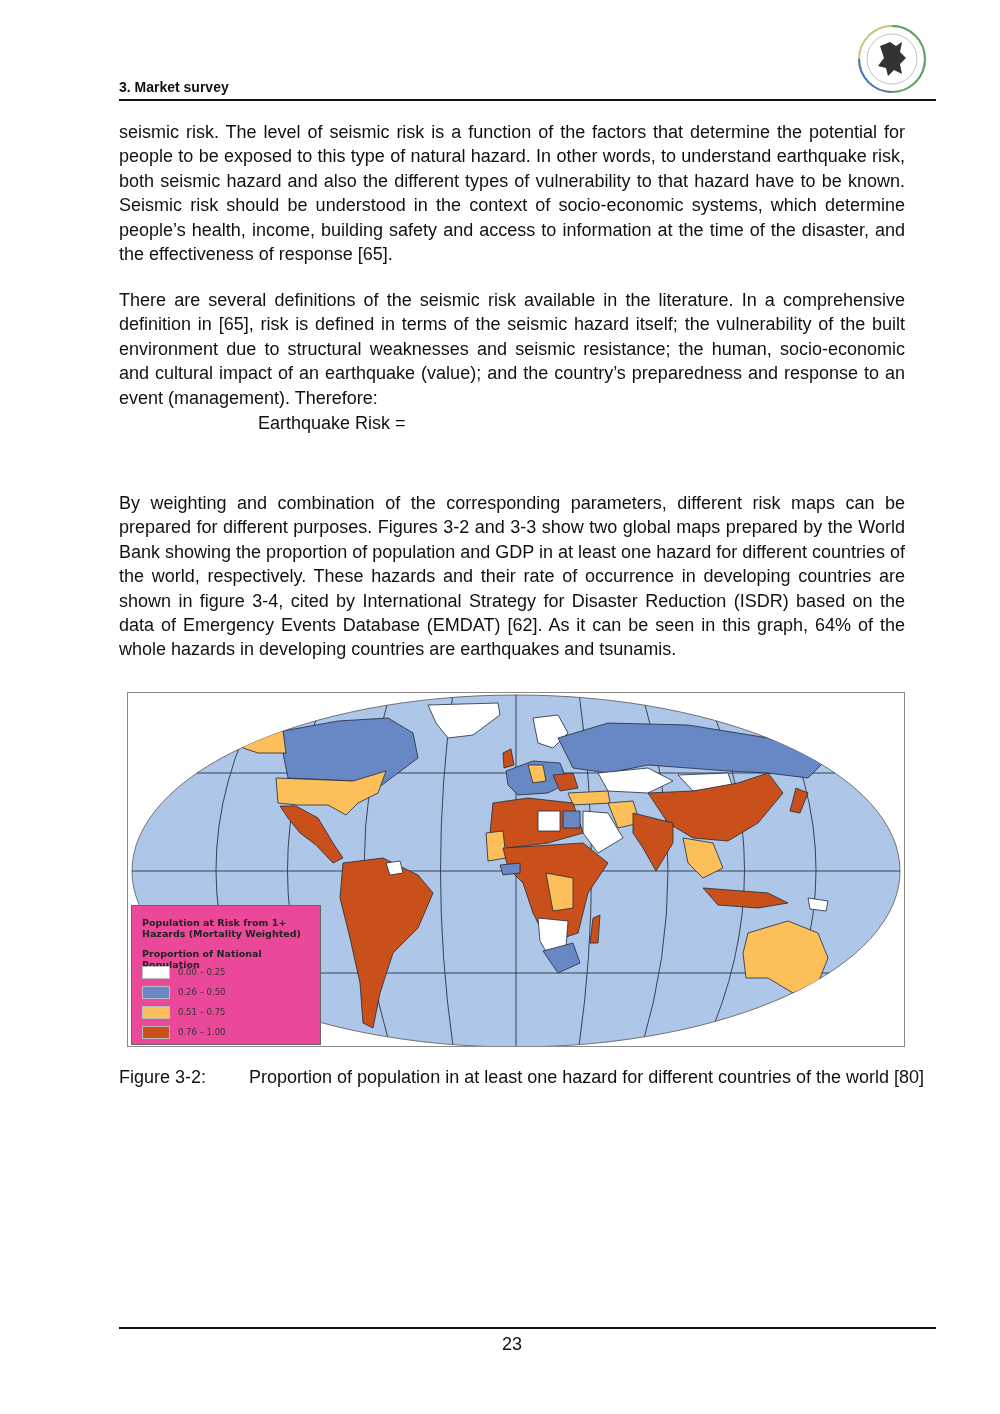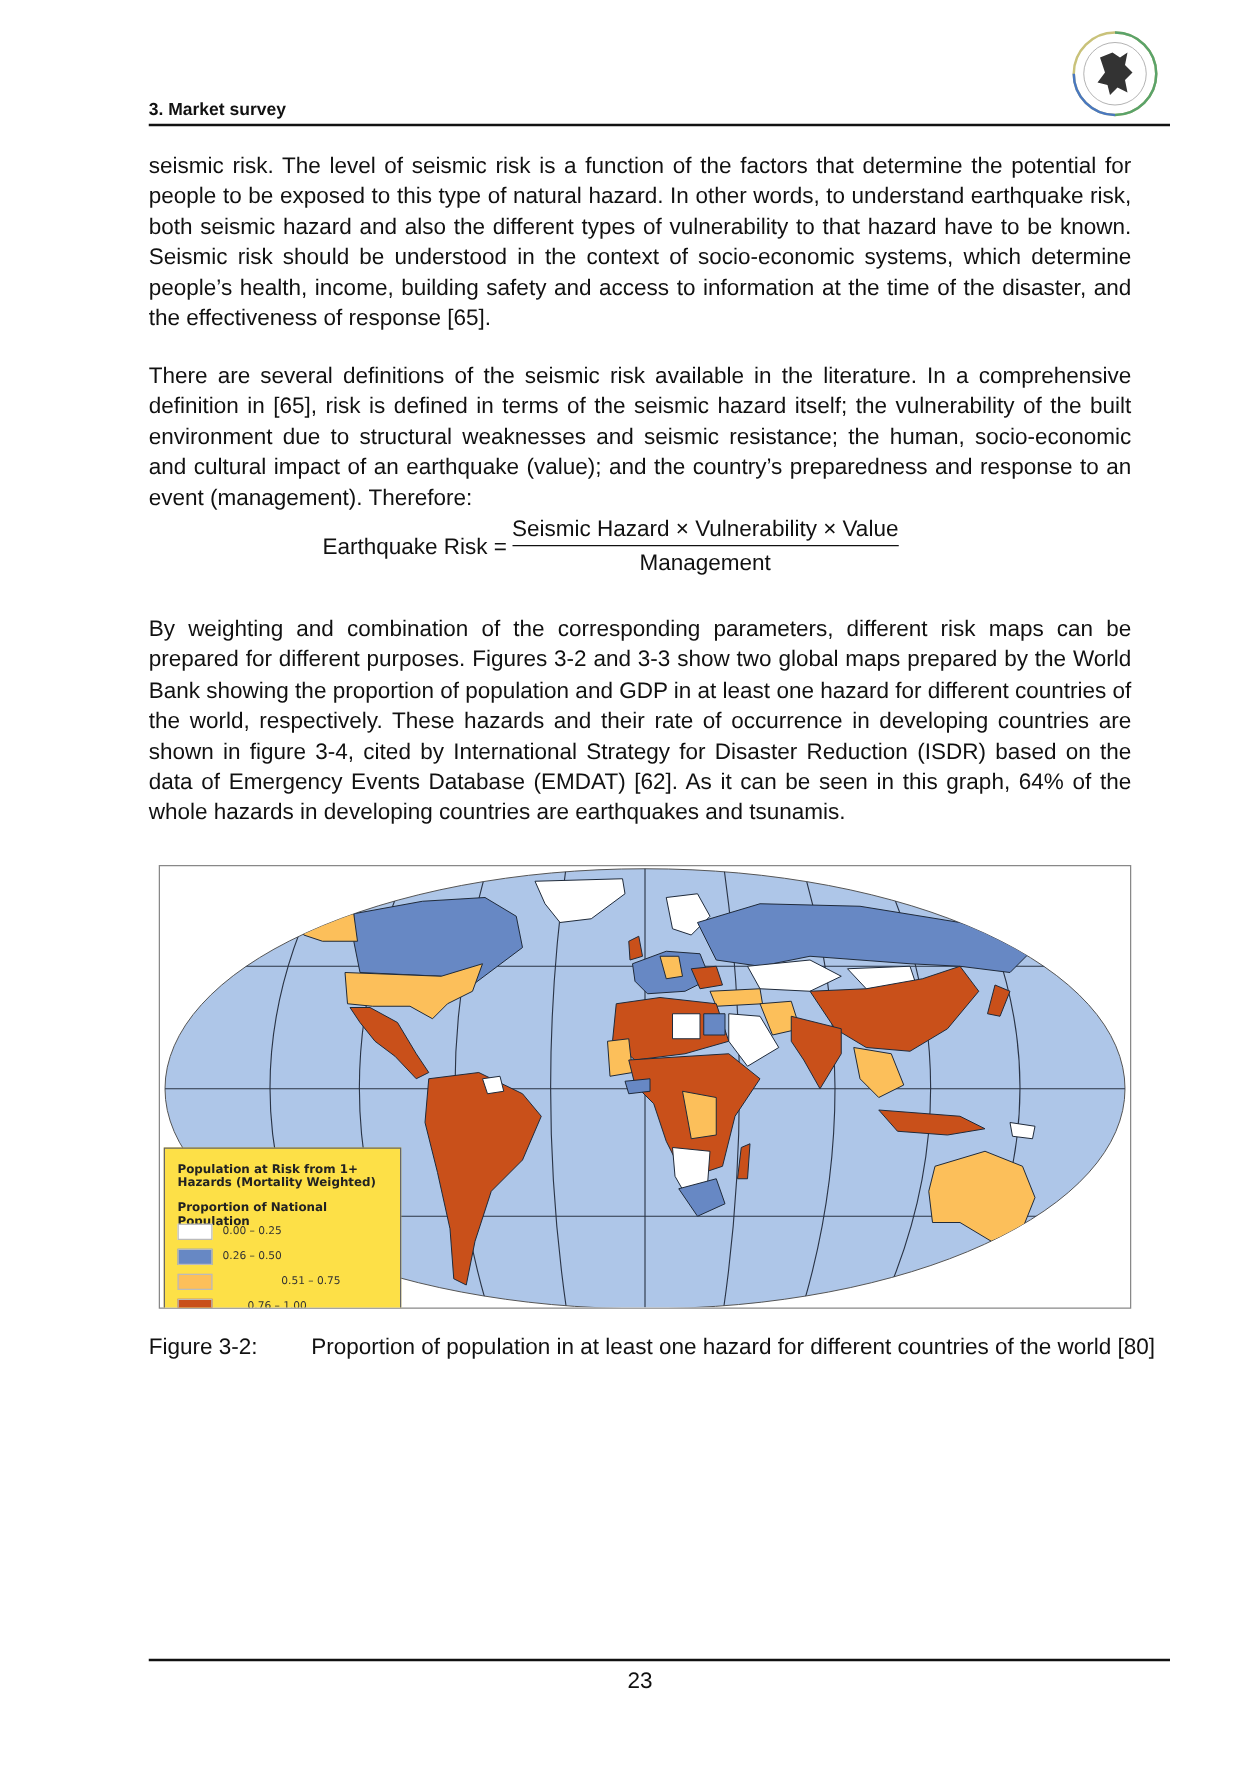--- a/index.html
+++ b/index.html
@@ -13,22 +13,22 @@
   .p1 { top:120px; }
   .p2 { top:288px; }
   .p3 { top:491px; }
   .formula { position:absolute; left:258px; top:413px; font-size:18px; display:flex; align-items:center; }
   .formula .lhs { margin-right:4px; }
   .frac { display:inline-flex; flex-direction:column; align-items:center; }
   .frac .num { border-bottom:1px solid #111; padding:0 0 2px 0; }
   .frac .den { padding-top:3px; }
   .figure { position:absolute; left:127px; top:692px; width:776px; height:353px;
             border:1px solid #888; background:#fff; overflow:hidden; }
-  .legend { position:absolute; left:3px; top:225px; width:188px; height:138px;
-            background:#fde047; border:1px solid #666; font-family:"DejaVu Sans", sans-serif; }
+  .legend { position:absolute; left:3px; top:212px; width:188px; height:138px;
+            background:#ec4899; border:1px solid #666; font-family:"DejaVu Sans", sans-serif; }
   .legend-title { position:absolute; left:10px; top:11px; font-size:9.5px; font-weight:bold; line-height:11px; color:#222; }
   .legend-sub { position:absolute; left:10px; top:42px; font-size:9.5px; font-weight:bold; color:#222; }
   .legend-item { position:absolute; left:10px; height:14px; display:flex; align-items:center; }
   .legend-swatch { width:28px; height:13px; border:1px solid #bbb; box-sizing:border-box; margin-right:8px; }
   .legend-label { font-size:8.5px; color:#333; }
   .caption { position:absolute; left:119px; top:1065px; width:820px; font-size:18px; line-height:24px; }
   .caption-label { position:absolute; left:0; top:0; font-weight:normal; }
   .caption-text { position:absolute; left:130px; top:0; width:690px; }
   .footer-rule { position:absolute; left:119px; top:1327px; width:817px; height:1.5px; background:#111; }
   .page-number { position:absolute; left:0; width:1024px; top:1334px; text-align:center; font-size:18px; }
@@ -45,24 +45,20 @@
   <circle cx="36" cy="35" r="25" fill="none" stroke="#999" stroke-width="0.6"></circle>
   <path d="M24 22 L34 18 L40 22 L46 18 L44 28 L50 34 L44 40 L46 50 L38 46 L32 52 L30 44 L22 42 L28 34 Z" fill="#333"></path>
 </svg>
 
 <p class="para p1">seismic risk. The level of seismic risk is a function of the factors that determine the po­tential for people to be exposed to this type of natural hazard. In other words, to under­stand earthquake risk, both seismic hazard and also the different types of vulnerability to that hazard have to be known. Seismic risk should be understood in the context of socio-economic systems, which determine people’s health, income, building safety and access to information at the time of the disaster, and the effectiveness of response [65].</p>
 
 <p class="para p2">There are several definitions of the seismic risk available in the literature. In a compre­hensive definition in [65], risk is defined in terms of the seismic hazard itself; the vulne­rability of the built environment due to structural weaknesses and seismic resistance; the human, socio-economic and cultural impact of an earthquake (value); and the coun­try’s preparedness and response to an event (management). Therefore:</p>
 
 <div class="formula">
   <span class="lhs">Earthquake Risk =</span>
-  <span class="frac">
-    <span class="num">Seismic Hazard × Vulnerability × Value</span>
-    <span class="den">Management</span>
-  </span>
 </div>
 
 <p class="para p3">By weighting and combination of the corresponding parameters, different risk maps can be prepared for different purposes. Figures 3-2 and 3-3 show two global maps prepared by the World Bank showing the proportion of population and GDP in at least one hazard for different countries of the world, respectively. These hazards and their rate of occur­rence in developing countries are shown in figure 3-4, cited by International Strategy for Disaster Reduction (ISDR) based on the data of Emergency Events Database (EM­DAT) [62]. As it can be seen in this graph, 64% of the whole hazards in developing countries are earthquakes and tsunamis.</p>
 
 <div class="figure">
   <svg width="776" height="353" viewBox="0 0 776 353">
     <defs>
       <clipPath id="globeClip">
           <ellipse cx="388" cy="178" rx="384" ry="176"></ellipse>
         </clipPath>
@@ -139,25 +135,25 @@
     <div class="legend-title" style="width:170px;">Population at Risk from 1+ Hazards (Mortality Weighted)</div>
     <div class="legend-sub">Proportion of National Population</div>
     <div class="legend-item" style="top:59px;">
       <span class="legend-swatch" style="background:#ffffff;"></span>
       <span class="legend-label">0.00 – 0.25</span>
     </div>
     <div class="legend-item" style="top:79px;text-align:right;">
       <span class="legend-swatch" style="background:#6788c4;"></span>
       <span class="legend-label">0.26 – 0.50</span>
     </div>
-    <div class="legend-item" style="top:99px;gap:47px;">
+    <div class="legend-item" style="top:99px;">
       <span class="legend-swatch" style="background:#fcbf5a;"></span>
       <span class="legend-label">0.51 – 0.75</span>
     </div>
-    <div class="legend-item" style="top:119px;gap:20px;">
+    <div class="legend-item" style="top:119px;">
       <span class="legend-swatch" style="background:#c9501a;"></span>
       <span class="legend-label">0.76 – 1.00</span>
     </div>
   </div>
 </div>
 
 <div class="caption">
   <span class="caption-label">Figure 3-2:</span>
   <span class="caption-text">Proportion of population in at least one hazard for different countries of the world [80]</span>
 </div>

